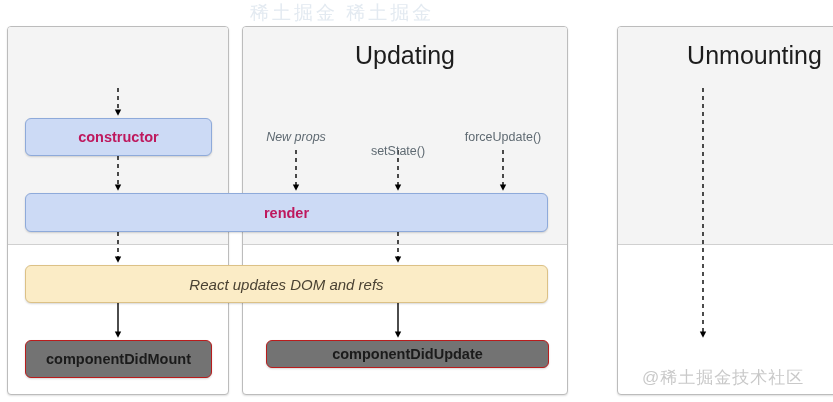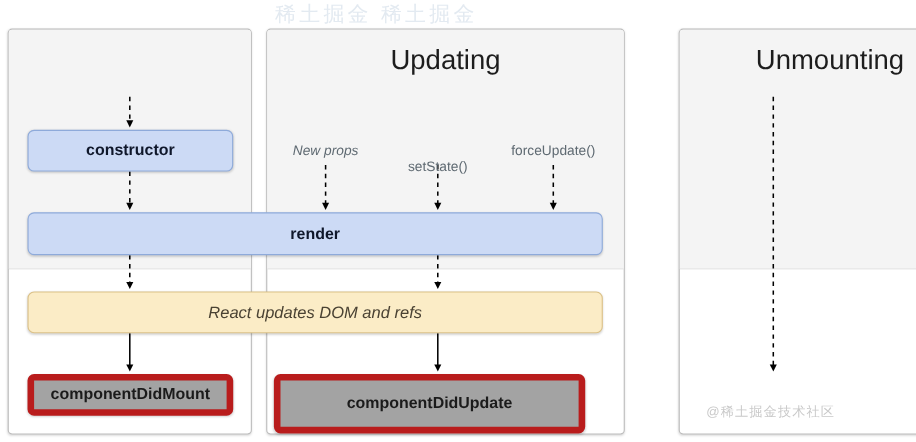--- a/index.html
+++ b/index.html
@@ -71,30 +71,30 @@
     border-radius: 6px;
     box-sizing: border-box;
     display: flex;
     align-items: center;
     justify-content: center;
     font-size: 14.5px;
     font-weight: bold;
     color: #1b1b1b;
     box-shadow: 0 1px 2px rgba(0,0,0,0.16);
   }
-  .node.blue   { background: #ccdaf5; border: 1px solid #8eaada; color: #0f172a; }
+  .node.blue   { background: #ccdaf5; border: 1px solid #8eaada; color: #be185d; }
   .node.yellow { background: #fbecc6; border: 1px solid #dcc186; color: #4a4233;
                  font-style: italic; font-weight: normal; font-size: 15px; }
-  .node.green  { background: #a3a3a3; border: 6px solid #b91c1c; color: #1b1b1b; }
+  .node.green  { background: #737373; border: 1px solid #b91c1c; color: #1b1b1b; }
 
   #node-constructor          { left: 25px;  top: 118px; width: 187px; height: 38px; }
   #node-render               { left: 25px;  top: 193px; width: 523px; height: 39px; }
   #node-react-updates        { left: 25px;  top: 265px; width: 523px; height: 38px; text-align: center; }
   #node-did-mount            { left: 25px;  top: 340px; width: 187px; height: 38px; }
-  #node-did-update           { left: 249px; top: 340px; width: 283px; height: 54px; }
+  #node-did-update           { left: 266px; top: 340px; width: 283px; height: 28px; }
   #node-will-unmount         { left: 602px; top: 340px; width: 203px; height: 38px; }
 
   
   .trigger-label {
     position: absolute;
     font-size: 12.5px;
     color: #5f6a72;
     white-space: nowrap;
     transform: translateX(-50%);
   }
@@ -105,21 +105,21 @@
 
   
   .conn { position: absolute; }
   .conn svg { display: block; overflow: visible; }
 
   
   .corner-watermark {
     position: absolute;
     left: 642px;
     top: 366px;
-    font-size: 12px;
+    font-size: 17px;
     color: #c9c9c9;
     letter-spacing: 1px;
     white-space: nowrap;
     user-select: none;
   }
 </style>
 </head>
 <body>
 
 <div id="stage">

